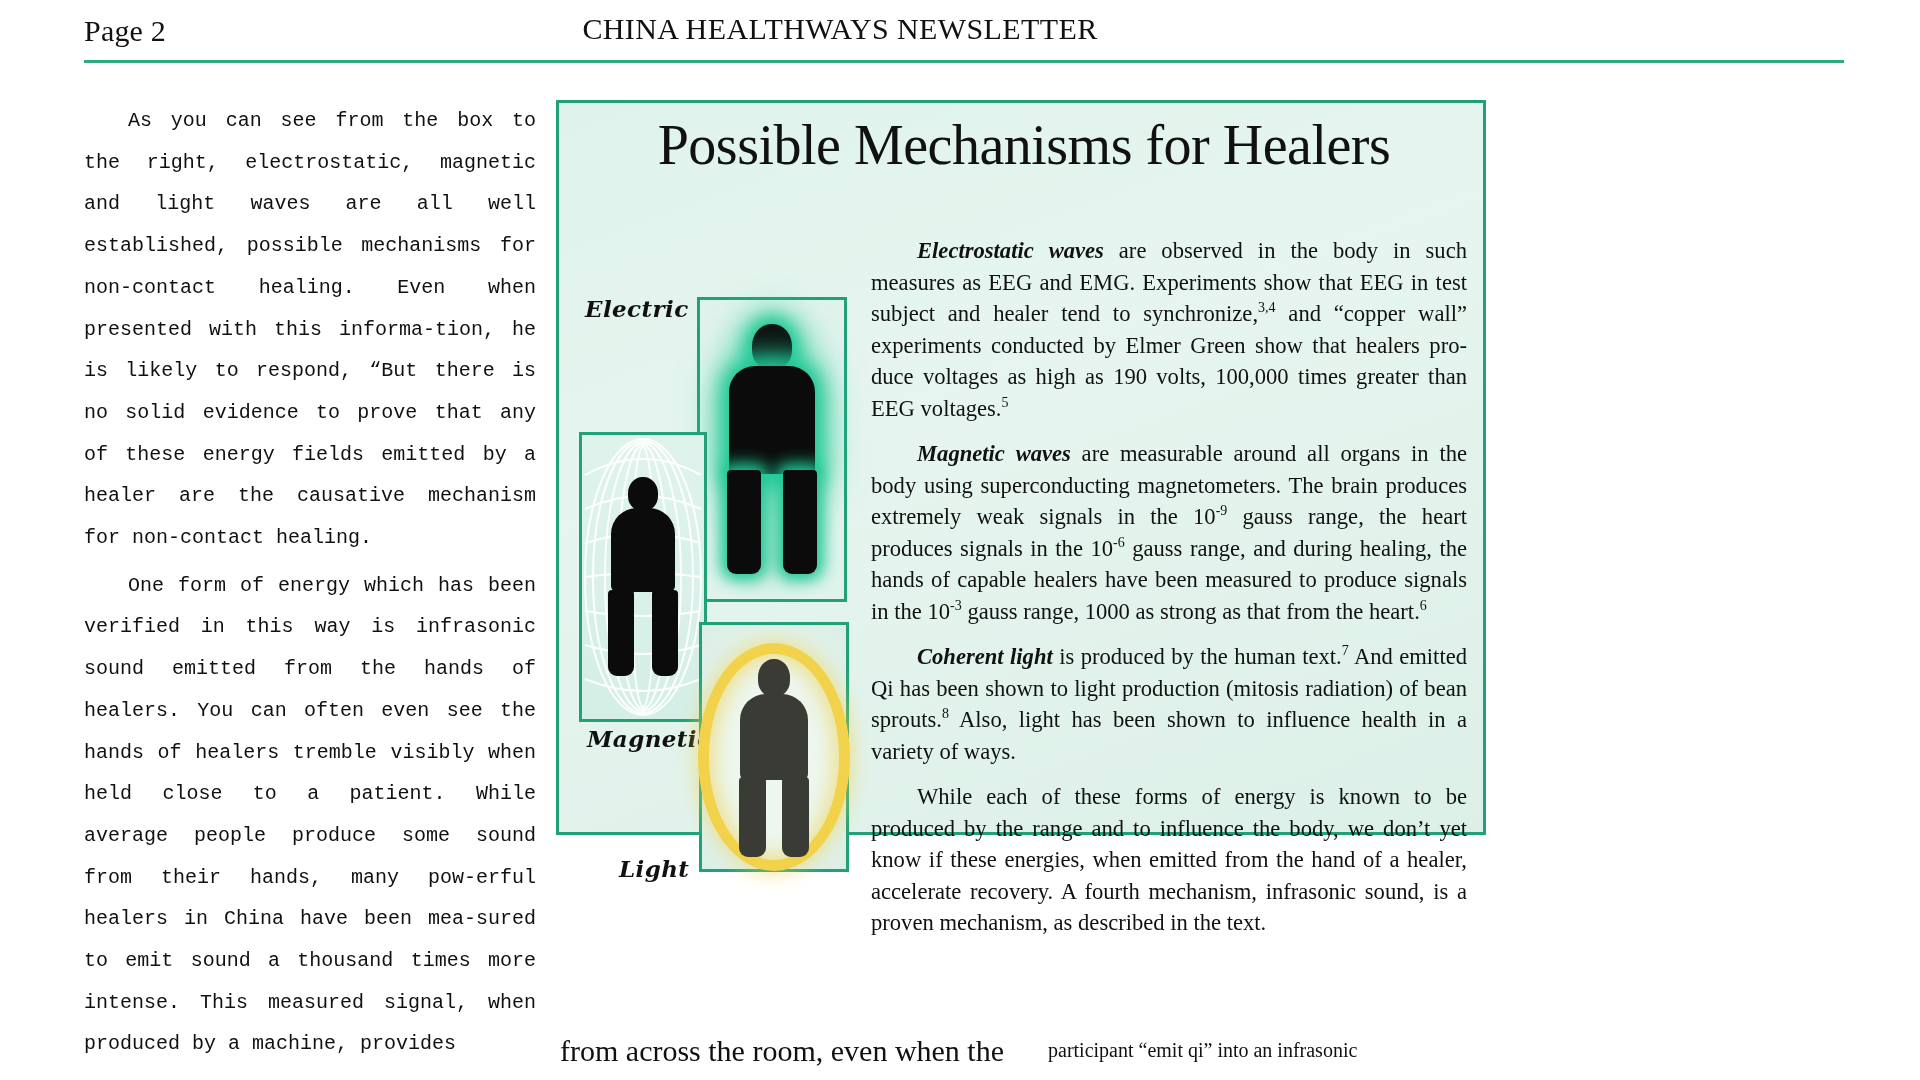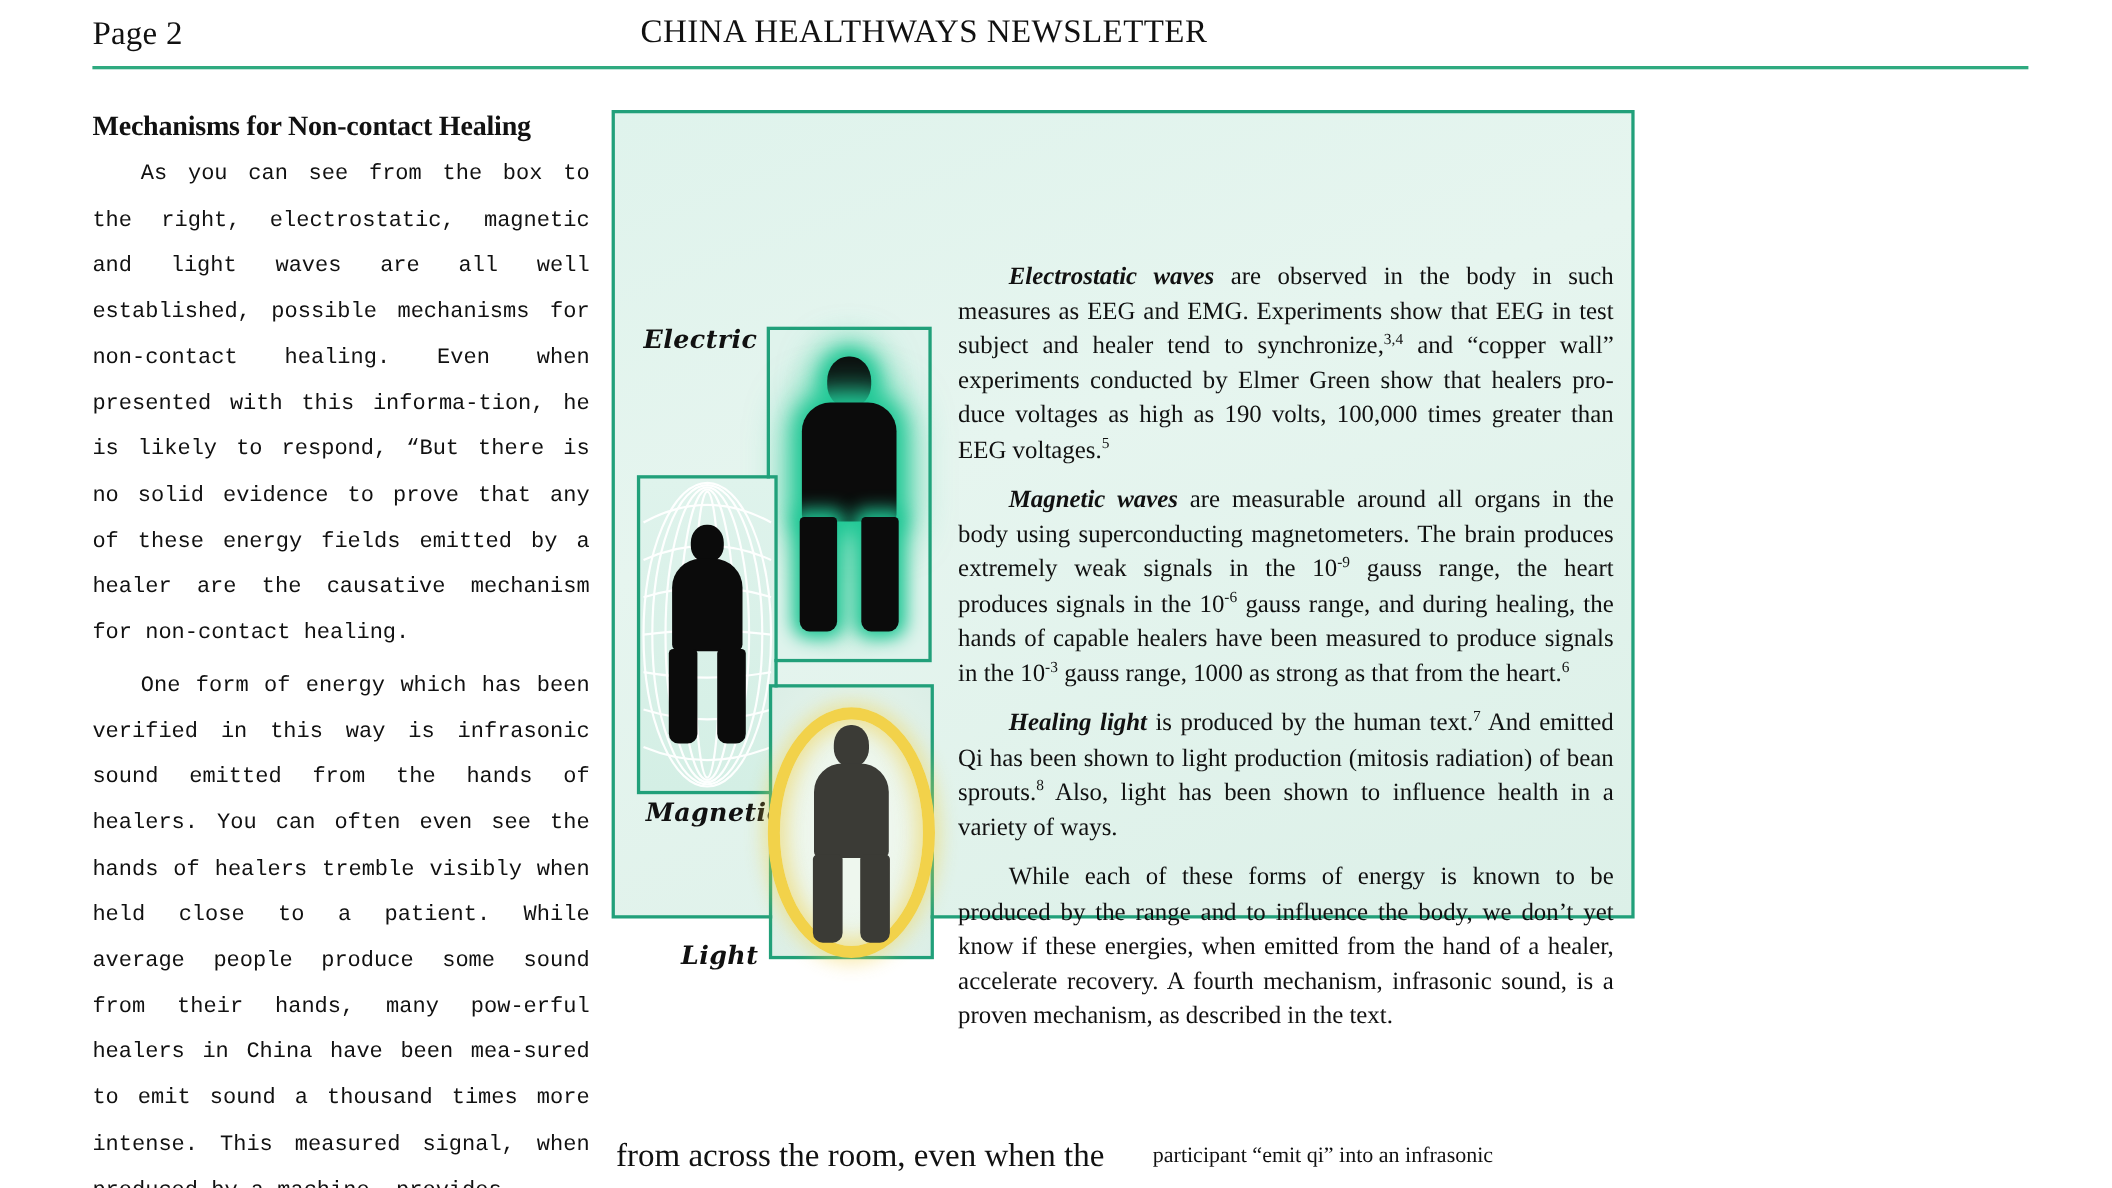--- a/index.html
+++ b/index.html
@@ -139,27 +139,27 @@
 </head>
 <body>
 
 <div id="page-header">
   <div id="page-number">Page 2</div>
   <div id="masthead-title">CHINA HEALTHWAYS NEWSLETTER</div>
   <div id="header-rule"></div>
 </div>
 
 <div id="left-column">
-  <h2 id="col-heading">Mechanisms for Non-contact Healing</h2>
   <p class="body-par">As you can see from the box to the right, electrostatic, magnetic and light waves are all well established, possible mechanisms for non-contact healing. Even when presented with this informa-tion, he is likely to respond, “But there is no solid evidence to prove that any of these energy fields emitted by a healer are the causative mechanism for non-contact healing.</p>
   <p class="body-par">One form of energy which has been verified in this way is infrasonic sound emitted from the hands of healers.  You can often even see the hands of healers tremble visibly when held close to a patient.  While average people produce some sound from their hands, many pow-erful healers in China have been mea-sured to emit sound a thousand times more intense.  This measured signal, when produced by a machine, provides</p>
 </div>
 
 <div id="feature-box">
 
+  <div id="feature-title">Possible Mechanisms for Healers</div>
 
   <div id="graphic-col">
 
     <div class="fig-label" id="label-electric">Electric</div>
 
     <div class="fig-frame" id="frame-electric">
       <div class="person" id="fig-electric" style="width:110px;height:252px;top:24px;">
         <div class="p-head"></div>
         <div class="p-torso"></div>
         <div class="p-legL"></div>
@@ -211,21 +211,21 @@
 
     <p class="box-par">
       <span class="lead">Electrostatic waves</span><span> are observed in the body in such measures as EEG and EMG.  Experiments show that EEG in test subject and healer tend to synchronize,</span><sup>3,4</sup><span> and “copper wall” experiments conducted by Elmer Green show that healers pro-duce voltages as high as 190 volts, 100,000 times greater than EEG voltages.</span><sup>5</sup>
     </p>
 
     <p class="box-par">
       <span class="lead">Magnetic waves</span><span> are measurable around all organs in the body using superconducting magnetometers.  The brain produces extremely weak signals in the 10</span><sup>-9</sup><span> gauss range, the heart produces signals in the 10</span><sup>-6</sup><span> gauss range, and during healing, the hands of capable healers have been measured to produce signals in the 10</span><sup>-3</sup><span> gauss range, 1000 as strong as that from the heart.</span><sup>6</sup>
     </p>
 
     <p class="box-par">
-      <span class="lead">Healing light</span><span> is produced by the human text.</span><sup>7</sup><span>  And emitted Qi has been shown to light production (mitosis radiation) of bean sprouts.</span><sup>8</sup><span>  Also, light has been shown to influence health in a variety of ways.</span>
+      <span class="lead">Coherent light</span><span> is produced by the human text.</span><sup>7</sup><span>  And emitted Qi has been shown to light production (mitosis radiation) of bean sprouts.</span><sup>8</sup><span>  Also, light has been shown to influence health in a variety of ways.</span>
     </p>
 
     <p class="box-par">
       <span>While each of these forms of energy is known to be produced by the range and to influence the body, we don’t yet know if  these energies, when emitted from the hand of a healer, accelerate recovery.  A fourth mechanism, infrasonic sound, is a proven mechanism, as described in the text.</span>
     </p>
   </div>
 </div>
 
 <div id="bottom-mid">from across the room, even when the test</div>
 <div id="bottom-right">participant “emit qi” into an infrasonic</div>

